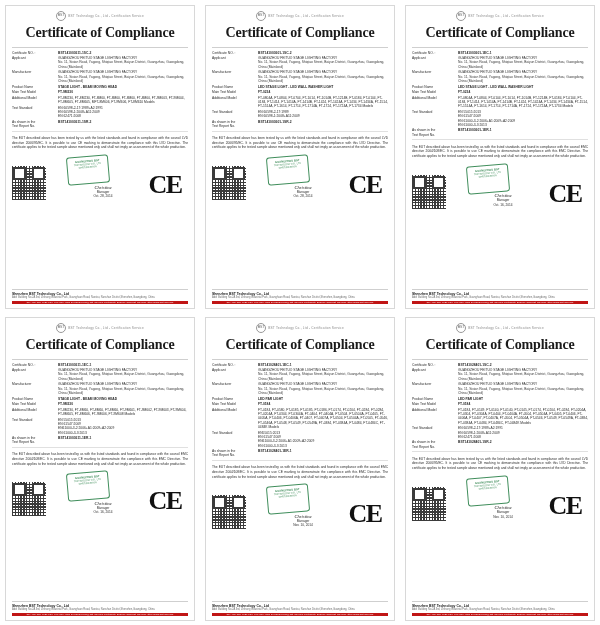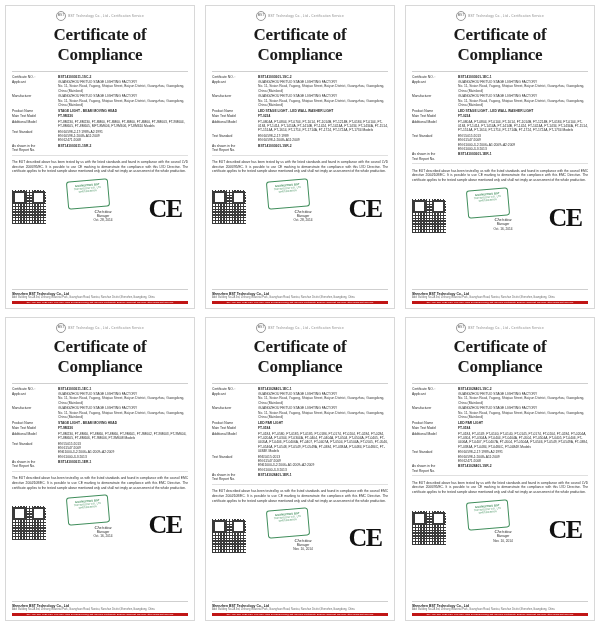--- a/index.html
+++ b/index.html
@@ -57,21 +57,21 @@
   .topbar-text {
     font-size: 3.2px;
     color: #8a8a8a;
     letter-spacing: 0.2px;
     white-space: nowrap;
   }
   .title {
     text-align: center;
     font-family: "Liberation Serif", serif;
     font-weight: bold;
-    font-size: 17px;
+    font-size: 14px;
     color: #1a1a1a;
     margin: 4px 0 5px 0;
     letter-spacing: -0.2px;
   }
   .rule {
     height: 1px;
     background: #cfcfcf;
     margin: 1px 0 2px 0;
   }
   table.fields {

